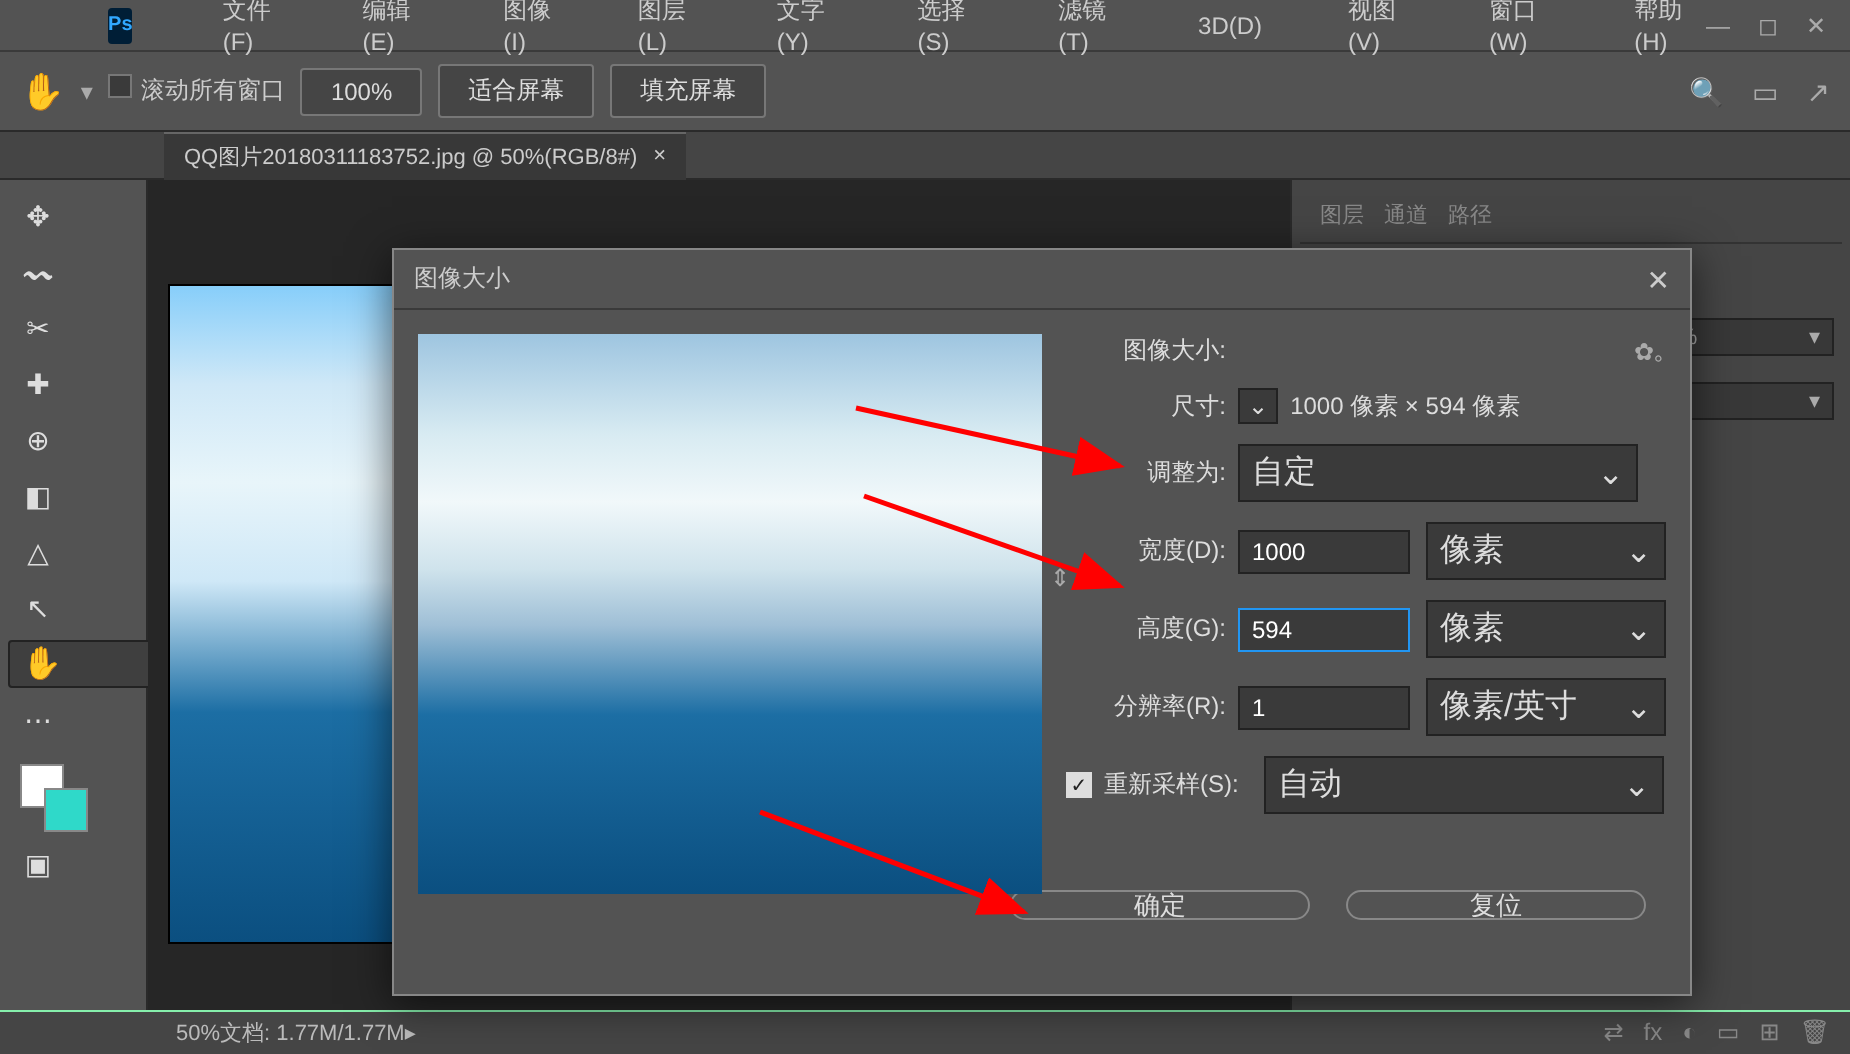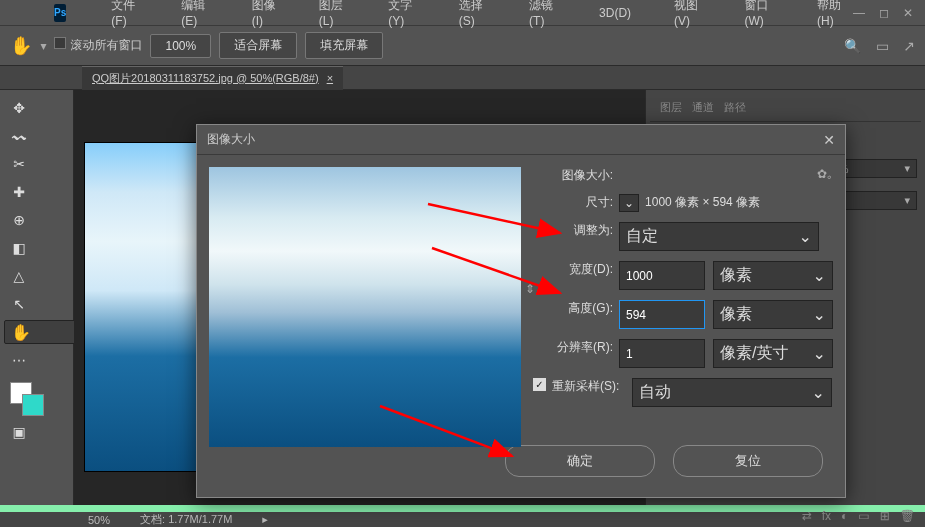--- a/index.html
+++ b/index.html
@@ -8,59 +8,59 @@
   .ps-logo { width: 18px; height: 18px; background: #001e36; color: #31a8ff; font-weight: bold; font-size: 10px; display: flex; align-items: center; justify-content: center; border-radius: 2px; margin-right: 10px; margin-left: 48px; }
   .menu-item { padding: 4px 8px; cursor: default; margin-left: 27px; }
   .window-controls { margin-left: auto; display: flex; gap: 14px; padding-right: 6px; color: #aaa; }
   .optbar { height: 40px; background: #535353; border-bottom: 1px solid #2a2a2a; display: flex; align-items: center; padding: 0 10px; gap: 8px; }
   .hand-ico { font-size: 18px; }
   .chk { display:flex; gap:4px; }
   .chkbox { width:12px; height:12px; border:1px solid #777; background:#3a3a3a; }
   .opt-btn { border:1px solid #777; background:#454545; padding:4px 14px; border-radius:2px; font-size:12px; color:#ddd; }
   .opt-right { margin-left:auto; display:flex; gap:14px; color:#aaa; font-size:14px; }
   .tabrow { height: 24px; background:#454545; display:flex; align-items:center; padding-left:82px; border-bottom:1px solid #2a2a2a;}
-  .doc-tab { background:#383838; padding:4px 10px; font-size:11px; display:flex; align-items:center; gap:8px; border-top:1px solid #666;text-decoration:underline;}
+  .doc-tab { background:#383838; padding:4px 10px; font-size:11px; display:flex; align-items:center; gap:8px; border-top:1px solid #666;}
   .main { display:flex; height: calc(527px - 26px - 40px - 24px - 22px); }
   .toolbox { width:74px; background:#535353; border-right:1px solid #2a2a2a; padding:6px 4px; display:grid; grid-template-columns:1fr 1fr; gap:4px; align-content:start; }
   .tool { width:30px; height:24px; display:flex; align-items:center; justify-content:center; color:#ddd; font-size:14px; border-radius:2px; }
   .tool.sel { background:#3f3f3f; }
   .swatch { grid-column:1/-1; margin-top:6px; position:relative; height:34px; }
   .sw-fg { position:absolute; left:6px; top:0; width:22px; height:22px; background:#fff; border:1px solid #888;}
   .sw-bg { position:absolute; left:18px; top:12px; width:22px; height:22px; background:#2fd9c9; border:1px solid #888;}
   .canvas-area { flex:1; background:#262626; position:relative; overflow:hidden; }
   .canvas-img { position:absolute; left:10px; top:52px; width:520px; height:330px; background: linear-gradient(180deg,#87cefa 0%, #cfe8f7 15%, #e8f5fa 30%, #cfe8f7 45%, #1c6ea4 65%, #0b4f80 100%); border:1px solid #000; }
   .rightpanel { width:280px; background:#454545; border-left:1px solid #2a2a2a; padding:4px; }
   .rp-tabs { display:flex; gap:2px; font-size:11px; color:#aaa; padding:4px 0 4px 30px;}
   .rp-tab { padding:3px 6px; }
   .rp-tab.act { background:#535353; color:#ddd; }
   .rp-sub { display:flex; gap:10px; font-size:11px; color:#888; padding:6px 0 6px 10px; border-bottom:1px solid #333;}
   .rp-row { display:flex; align-items:center; gap:6px; padding:6px 4px; font-size:11px; color:#aaa;}
   .rp-icons { display:flex; gap:8px; padding:8px 4px; color:#999;}
   .rp-sel { flex:1; background:#383838; border:1px solid #222; padding:2px 6px; display:flex; justify-content:space-between; align-items:center;}
   .rp-lock { margin:10px auto; width:32px; height:22px; background:#3a3a3a; border:1px solid #222; display:flex; align-items:center; justify-content:center; border-radius:3px;}
-  .statusbar { height:22px; background:#454545; border-top:7px solid #86efac; display:flex; align-items:center; gap:30px; padding:0 12px 0 88px; font-size:11px; color:#bbb;}
+  .statusbar { height:22px; background:#454545; border-top:1px solid #86efac; display:flex; align-items:center; padding:0 12px 0 88px; font-size:11px; color:#bbb;}
   .footer-icons { position:absolute; right:10px; bottom:4px; display:flex; gap:10px; color:#888; font-size:12px;}
   
   .dialog { position:absolute; left:196px; top:124px; width:650px; height:374px; background:#535353; border:1px solid #878787; box-shadow:0 4px 20px rgba(0,0,0,0.6); }
   .dlg-title { height:30px; background:#535353; border-bottom:1px solid #3a3a3a; display:flex; align-items:center; padding:0 10px; }
   .dlg-close { margin-left:auto; font-size:14px; cursor:default; }
   .dlg-body { display:flex; padding:12px; gap:12px; height:290px; }
   .dlg-preview { width:330px; height:280px; background: linear-gradient(180deg,#9ec5e0 0%, #d8ebf2 18%, #f1f8fa 30%, #cfe3ec 42%, #9fbfd6 52%, #1c6ea4 68%, #0b4f80 100%); position:relative; }
   .dlg-form { flex:1; font-size:12px; color:#ddd; }
-  .form-row { display:flex; margin-bottom:10px; }
+  .form-row { display:flex; align-items:center; margin-bottom:10px; }
   .form-row .lbl { width:86px; text-align:right; padding-right:6px; }
   .inp { background:#3a3a3a; border:1px solid #222; color:#ffffff; padding:3px 6px; width:86px; font-size:12px; }
   .inp.focus { border:1px solid #2196f3; }
   .sel { background:#3a3a3a; border:1px solid #222; color:#ddd; padding:3px 6px; width:120px; font-size:16px; display:flex; justify-content:space-between; align-items:center;}
   .sel.wide { width:200px; }
   .link-ico { margin:0 6px; color:#aaa;}
   .gear { margin-left:auto; color:#aaa;}
   .chk2 { width:13px; height:13px; background:#ddd; display:flex; align-items:center; justify-content:center; color:#222; font-size:10px; margin-right:6px;}
   .dlg-btns { display:flex; gap:18px; justify-content:flex-end; padding:0 22px 14px; }
-  .dlg-btn { width:150px; height:32px; border:1px solid #888; border-radius:14px; background:transparent; color:#ddd; font-size:13px; display:flex; align-items:center; justify-content:center;}
+  .dlg-btn { width:150px; height:15px; border:1px solid #888; border-radius:14px; background:transparent; color:#ddd; font-size:13px; display:flex; align-items:center; justify-content:center;}
   
   .arrow { position:absolute; pointer-events:none; }
 </style>
 </head>
 <body>
 
 <div class="menubar">
   <div class="ps-logo">Ps</div>
   <div class="menu-item">文件(F)</div>
   <div class="menu-item">编辑(E)</div>

